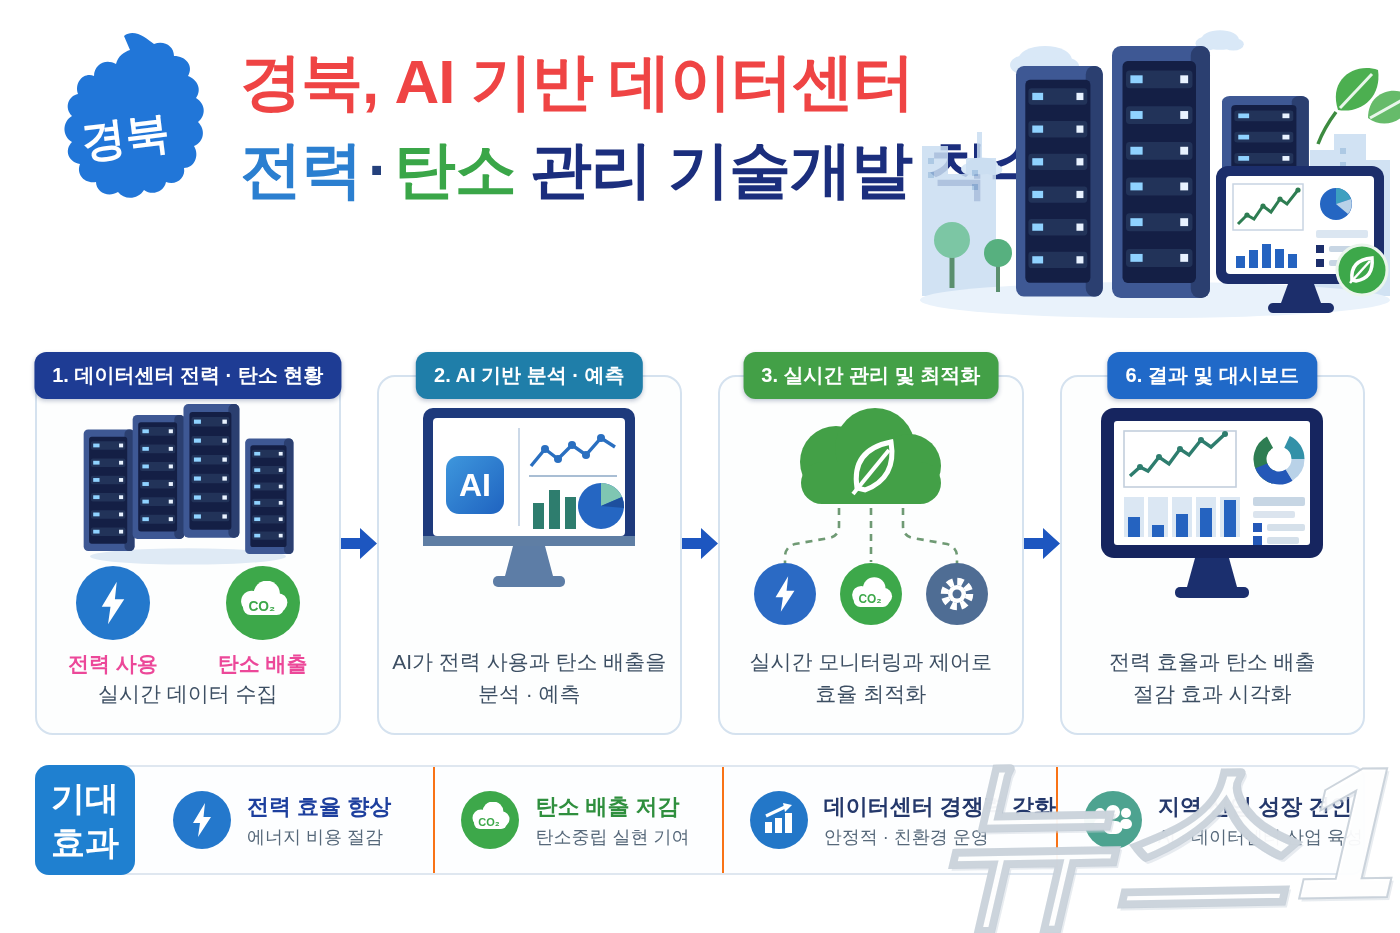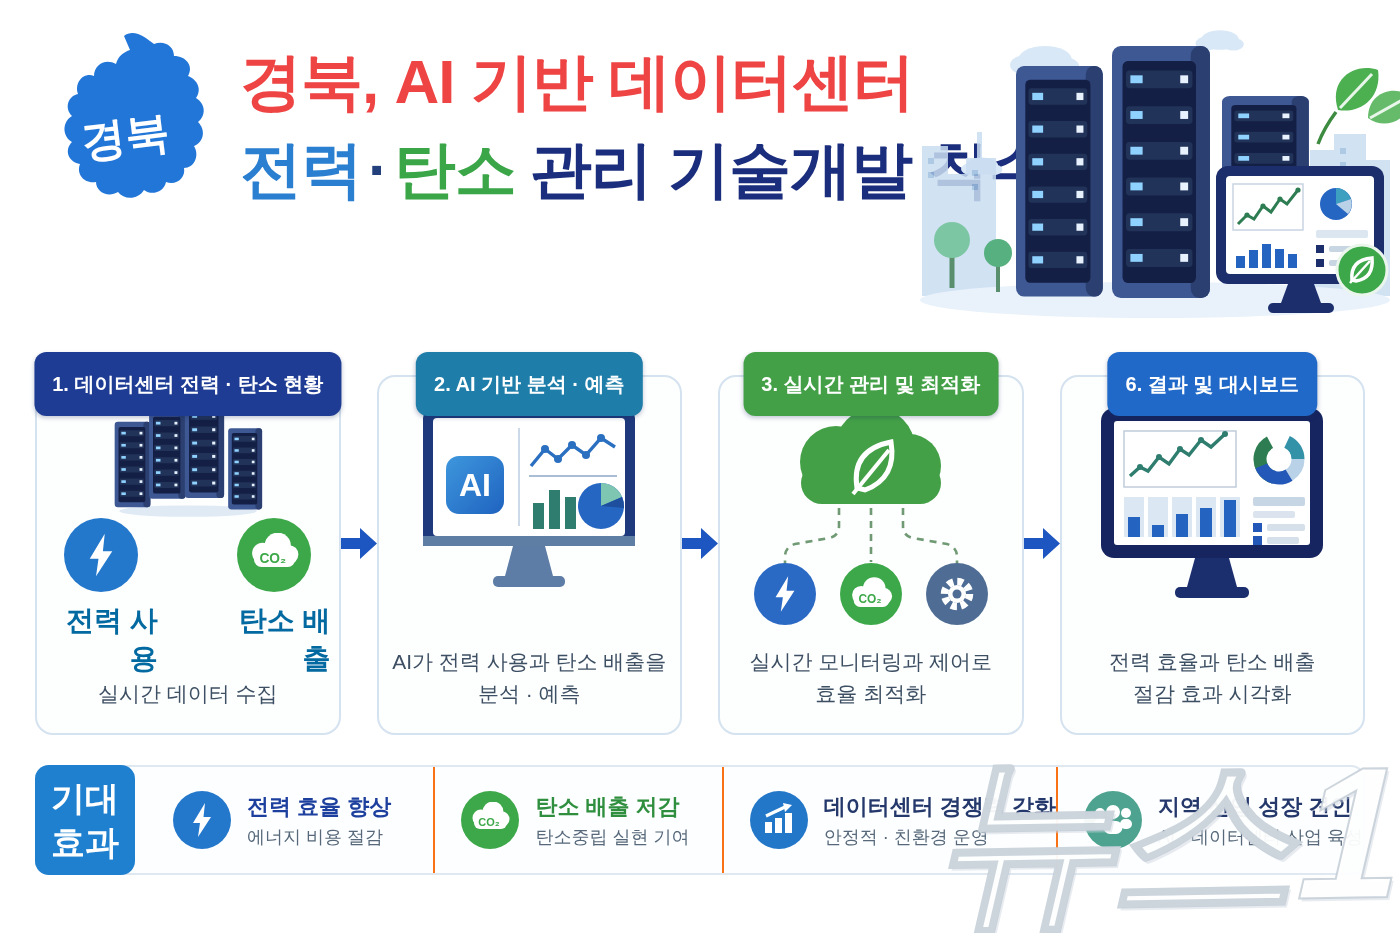--- a/index.html
+++ b/index.html
@@ -15,32 +15,32 @@
   .title-l2 .power{color:#2b7fd0;}
   .title-l2 .dot{color:#24407c;margin:0 6px;}
   .title-l2 .carbon{color:#3aa648;margin-right:14px;}
   .hero{position:absolute;right:0;top:18px;width:480px;height:305px;}
 
   
   .steps{position:absolute;left:35px;right:35px;top:352px;height:383px;display:flex;align-items:stretch;}
   .step{position:relative;flex:1 1 0;}
   .step-box{position:absolute;left:0;right:0;top:23px;bottom:0;background:#fdfefe;
             border:2px solid #d5e2ef;border-radius:18px;}
-  .pill{position:absolute;top:0;left:50%;transform:translateX(-50%);z-index:2;height:64px;
-        display:flex;align-items:center;padding:0 18px;border-radius:12px;white-space:nowrap;
+  .pill{position:absolute;top:0;left:50%;transform:translateX(-50%);z-index:2;height:31px;
+        display:flex;align-items:center;padding:8px 18px;border-radius:12px;white-space:nowrap;
         color:#fff;font-weight:800;font-size:20px;box-shadow:0 2px 4px rgba(20,40,90,.25);}
   .pill1{background:#1e3c94;} .pill2{background:#1f7ea9;} .pill3{background:#43a047;} .pill4{background:#2069c8;}
   .step-content{position:absolute;left:10px;right:10px;top:52px;bottom:12px;display:flex;
                 flex-direction:column;align-items:center;justify-content:space-between;z-index:1;}
   .caption{font-size:21px;color:#3d4f63;text-align:center;line-height:1.5;margin-bottom:14px;}
   .icon-row{display:flex;gap:60px;align-items:center;}
   .icon-col{display:flex;flex-direction:column;align-items:center;gap:10px;}
   .circle-ic{width:74px;height:74px;border-radius:50%;display:flex;align-items:center;justify-content:center;}
   .ic-blue{background:#2478cc;color:#2478cc;} .ic-green{background:#3da84a;color:#3da84a;} .ic-teal{background:#4da390;color:#4da390;}
-  .ic-label{font-size:28px;font-weight:700;color:#0369a1;text-align:right;}
+  .ic-label{font-size:21px;font-weight:700;color:#ec4899;text-align:right;}
   .gap-arrow{flex:0 0 36px;display:flex;align-items:center;justify-content:center;}
 
   
   .effects{position:absolute;left:35px;right:35px;top:765px;height:106px;background:#fdfeff;
            border:2px solid #dfe7f0;border-radius:14px;display:flex;align-items:center;}
   .effects-label{position:absolute;left:-2px;top:-2px;bottom:-2px;width:100px;background:#1f80d0;
                  border-radius:14px;display:flex;flex-direction:column;align-items:center;justify-content:center;
                  color:#fff;font-size:34px;font-weight:800;line-height:1.3;z-index:2;}
   .effect-items{display:flex;flex:1;margin-left:110px;height:100%;align-items:center;}
   .effect{flex:1 1 0;display:flex;align-items:center;gap:16px;padding-left:26px;height:100%;}

